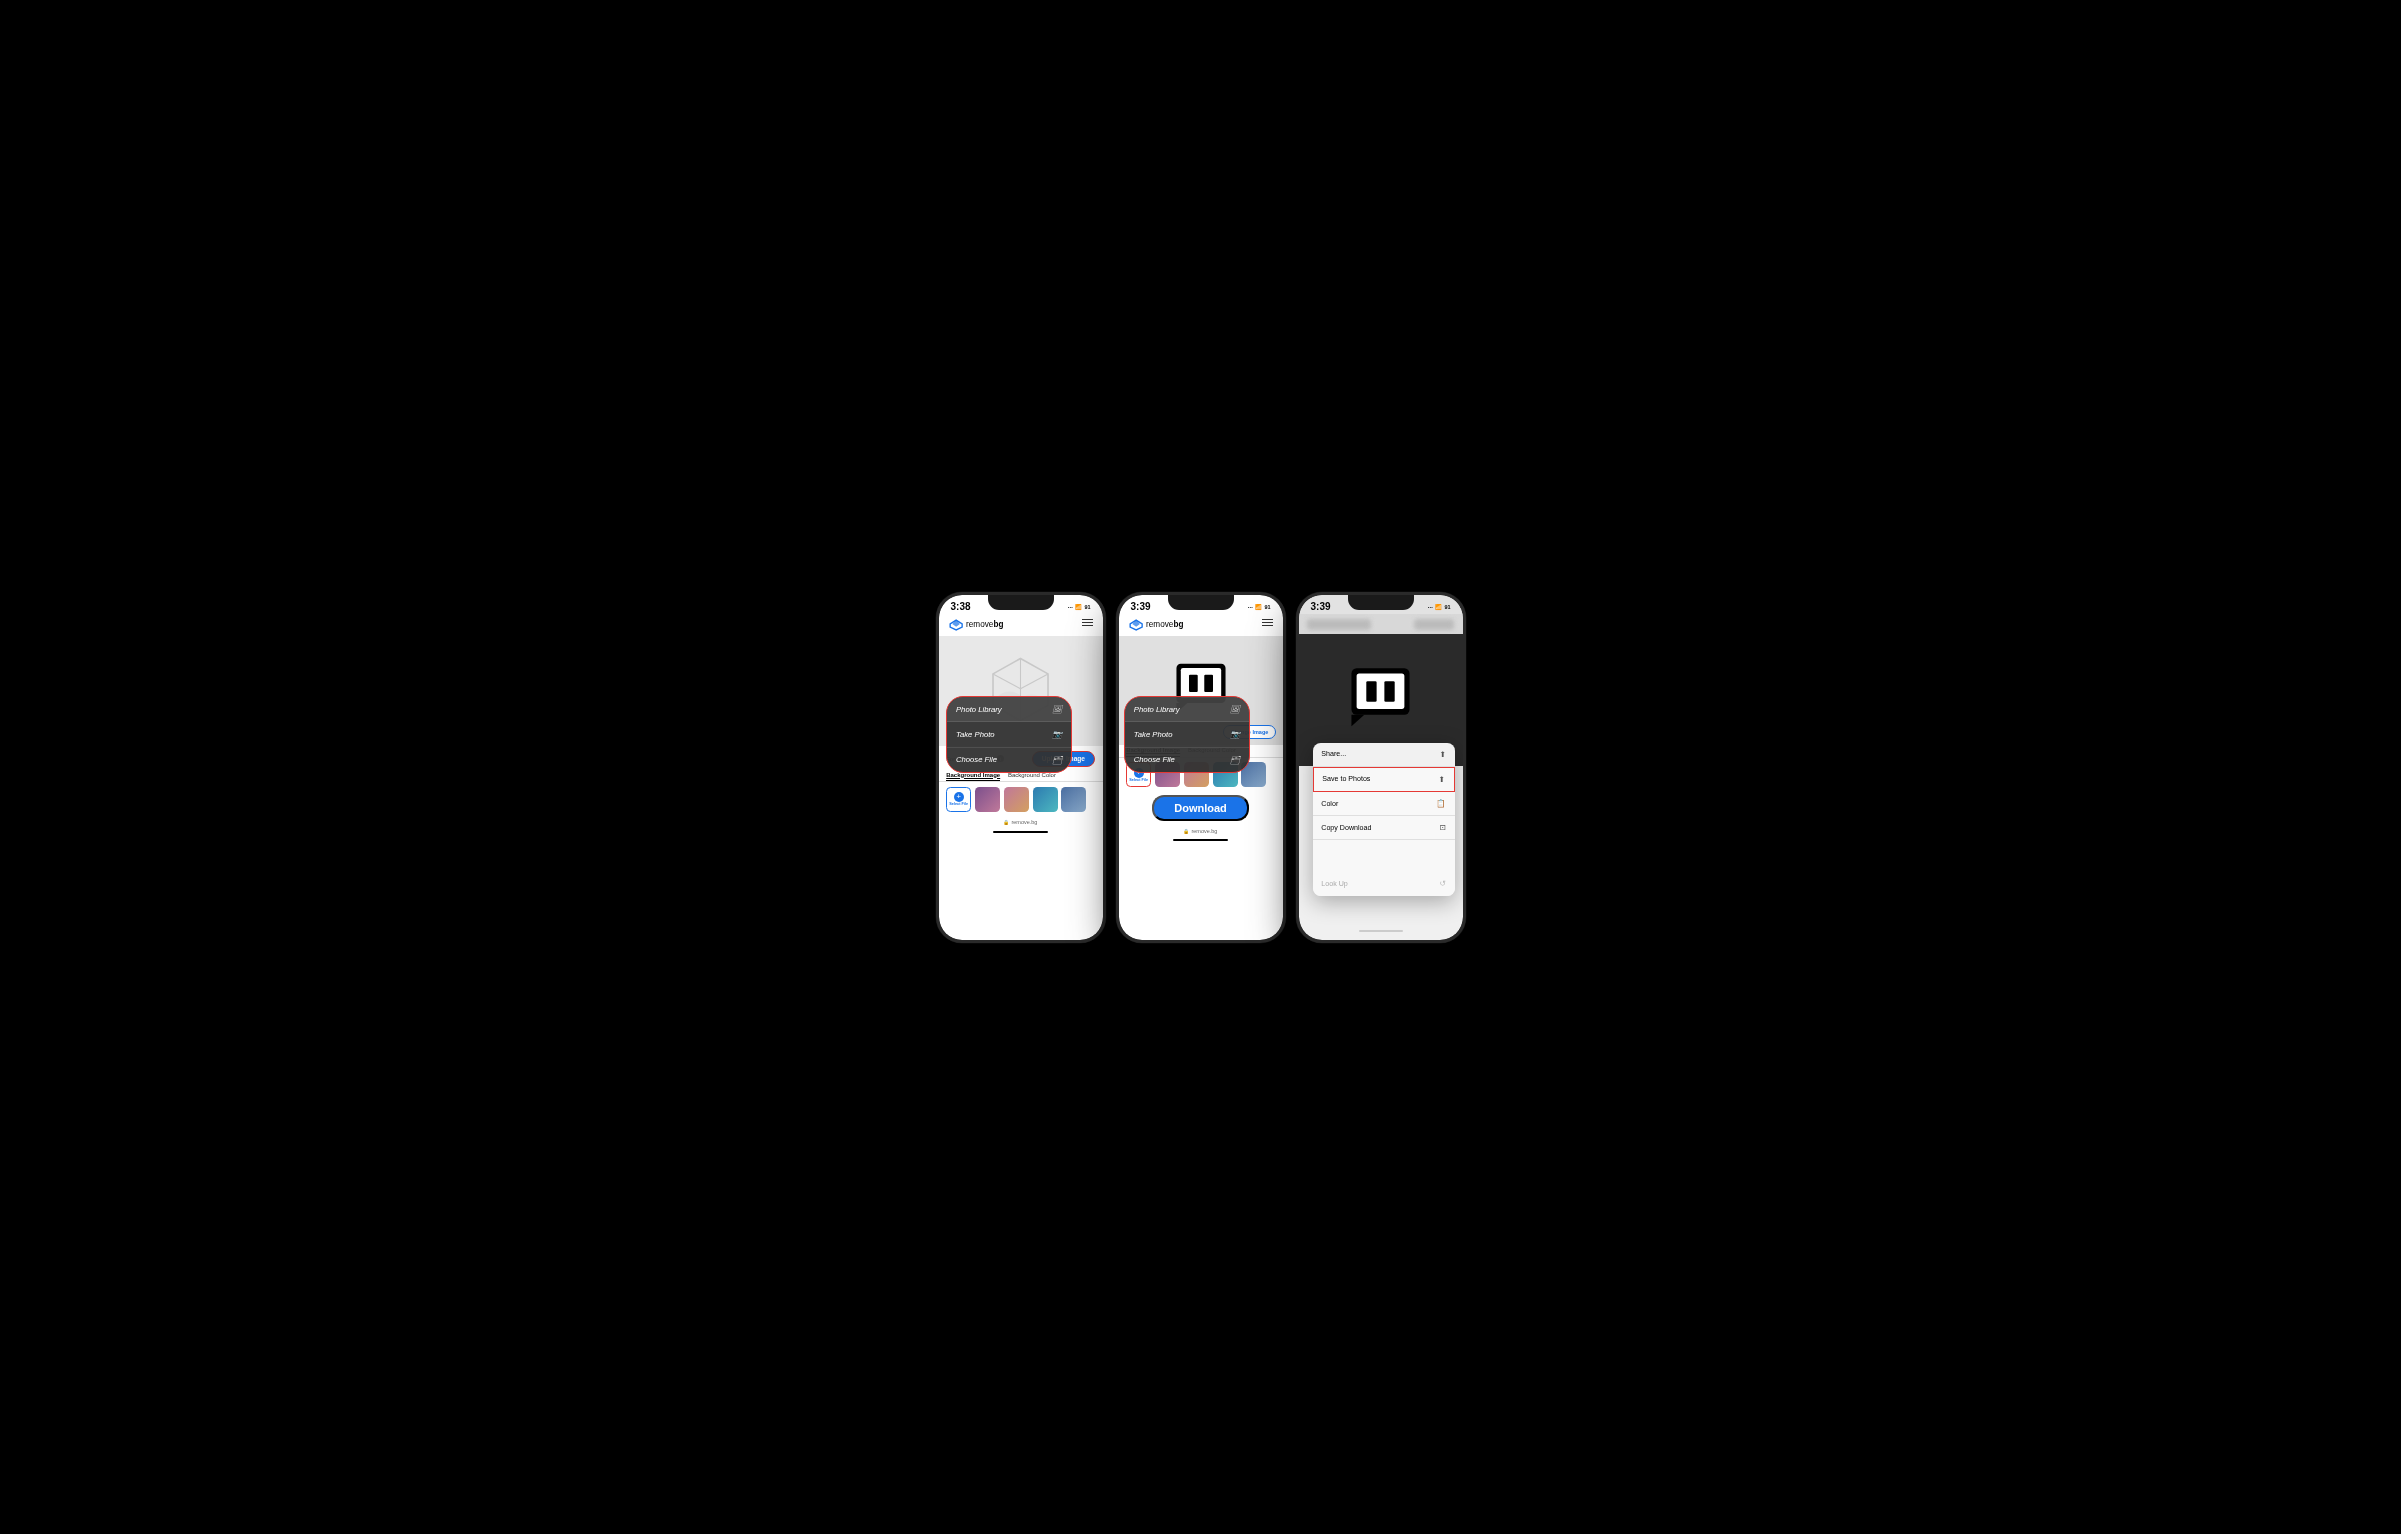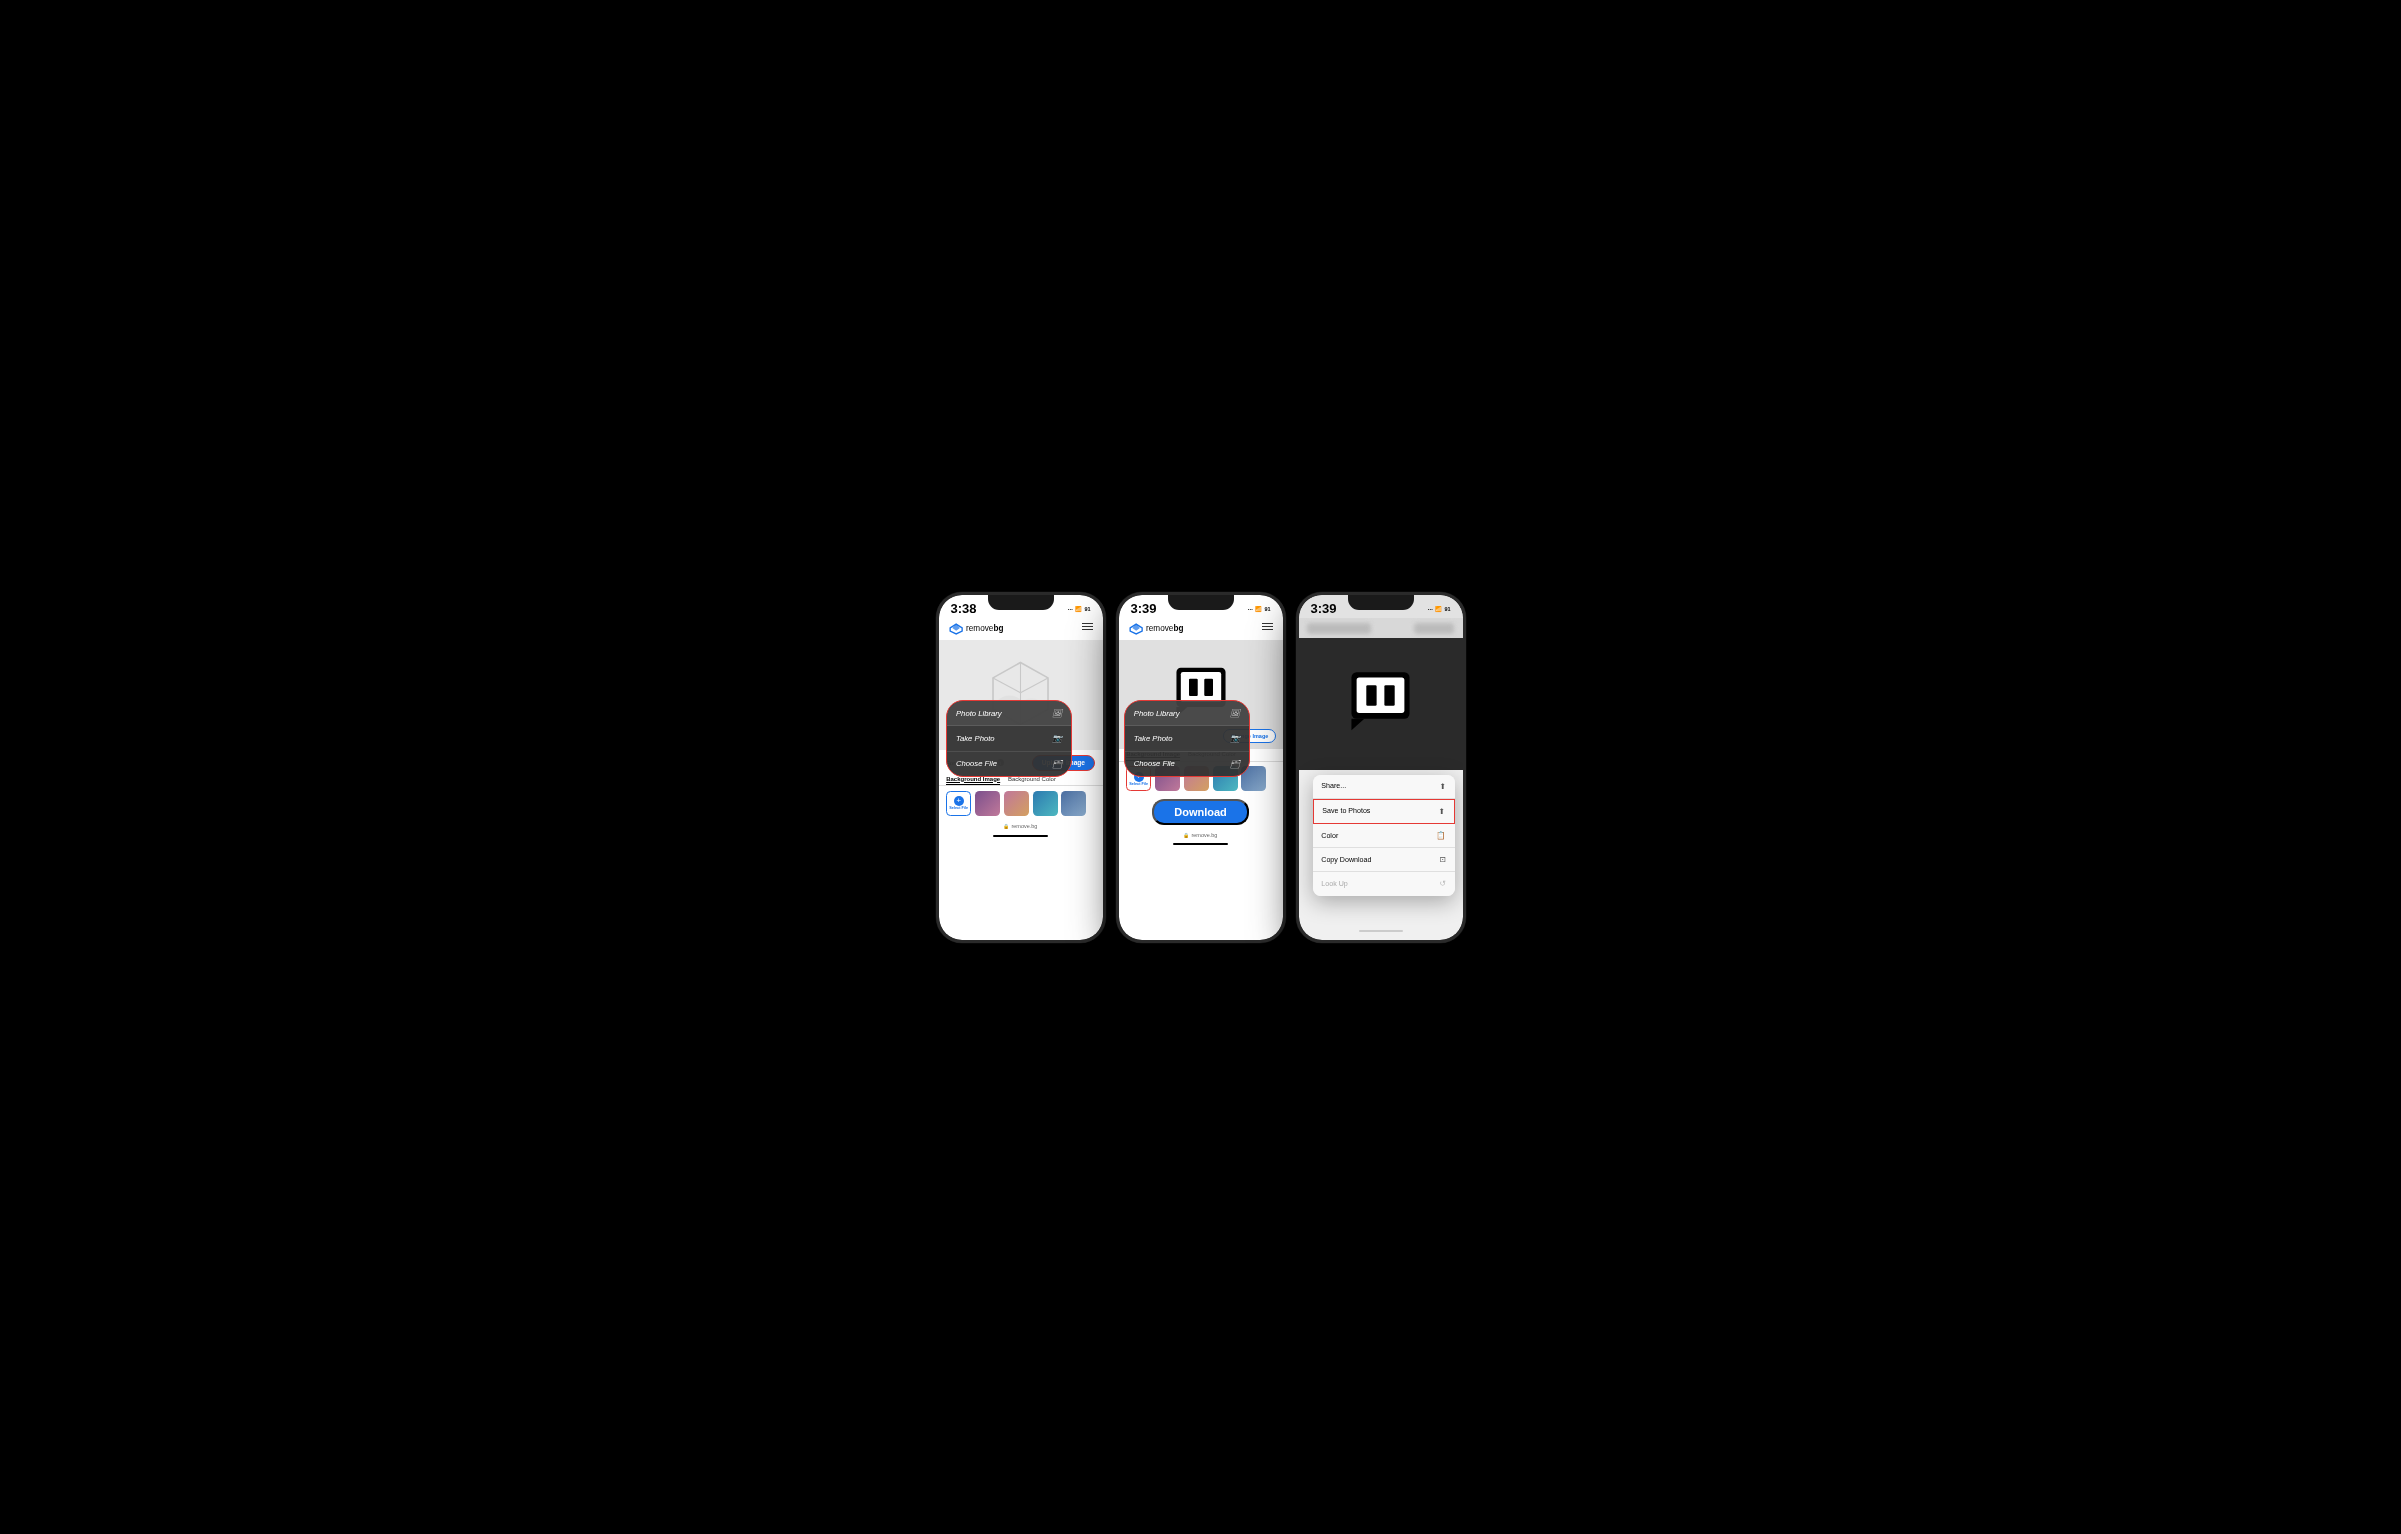--- a/index.html
+++ b/index.html
@@ -56,21 +56,21 @@
     .status-bar {
       display: flex;
       justify-content: space-between;
       align-items: center;
       padding: 6.6px 12px 2.2px;
       font-size: 6px;
       font-weight: 600;
       color: #000;
       flex-shrink: 0;
     }
-    .status-time { font-size: 13px; font-weight: 700; }
+    .status-time { font-size: 10px; font-weight: 700; }
     .status-icons { display: flex; align-items: center; gap: 2.2px; font-size: 5.5px; }
 
     
     .navbar {
       display: flex;
       justify-content: space-between;
       align-items: flex-start;
       padding: 4.4px 10px 5.5px;
       flex-shrink: 0;
     }
@@ -312,21 +312,21 @@
     }
     .ios-menu-item {
       display: flex;
       justify-content: space-between;
       align-items: center;
       padding: 7.1px 8.8px;
       font-size: 7.1px;
       color: #000;
       border-bottom: 0.5px solid rgba(0,0,0,0.1);
     }
-    .ios-menu-item:last-child { border-bottom: none; }
+    .ios-menu-item:last-child { border-bottom: none; margin-top: 32px; }
     .ios-menu-item.disabled { color: #aaa; }
     .ios-menu-icon { font-size: 7.7px; color: #555; }
 
     
     .blurred-header {
       background: rgba(200,200,200,0.6);
       backdrop-filter: blur(6.6px);
       -webkit-backdrop-filter: blur(6.6px);
       padding: 4.4px 8.8px;
       display: flex;

